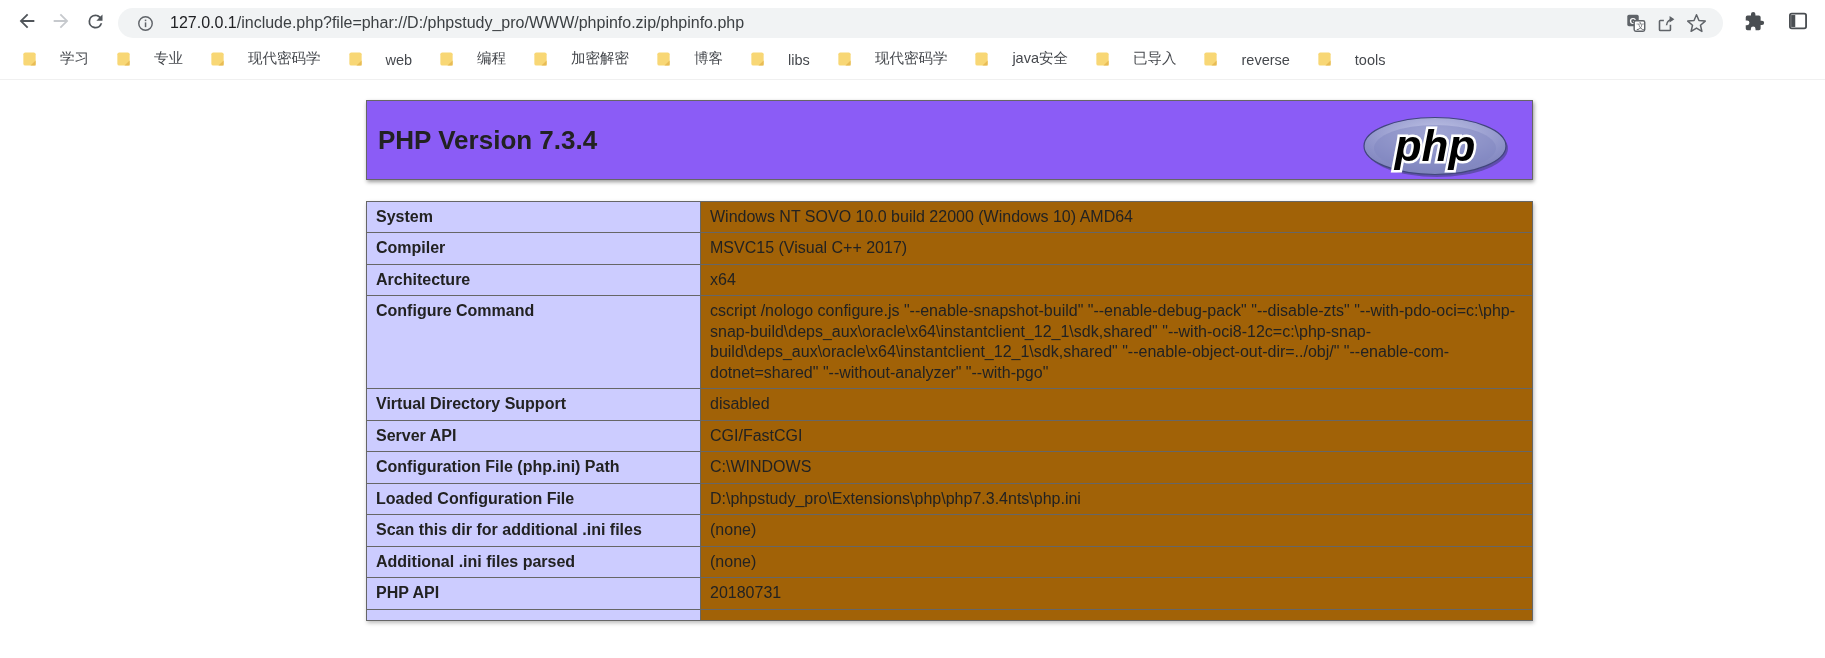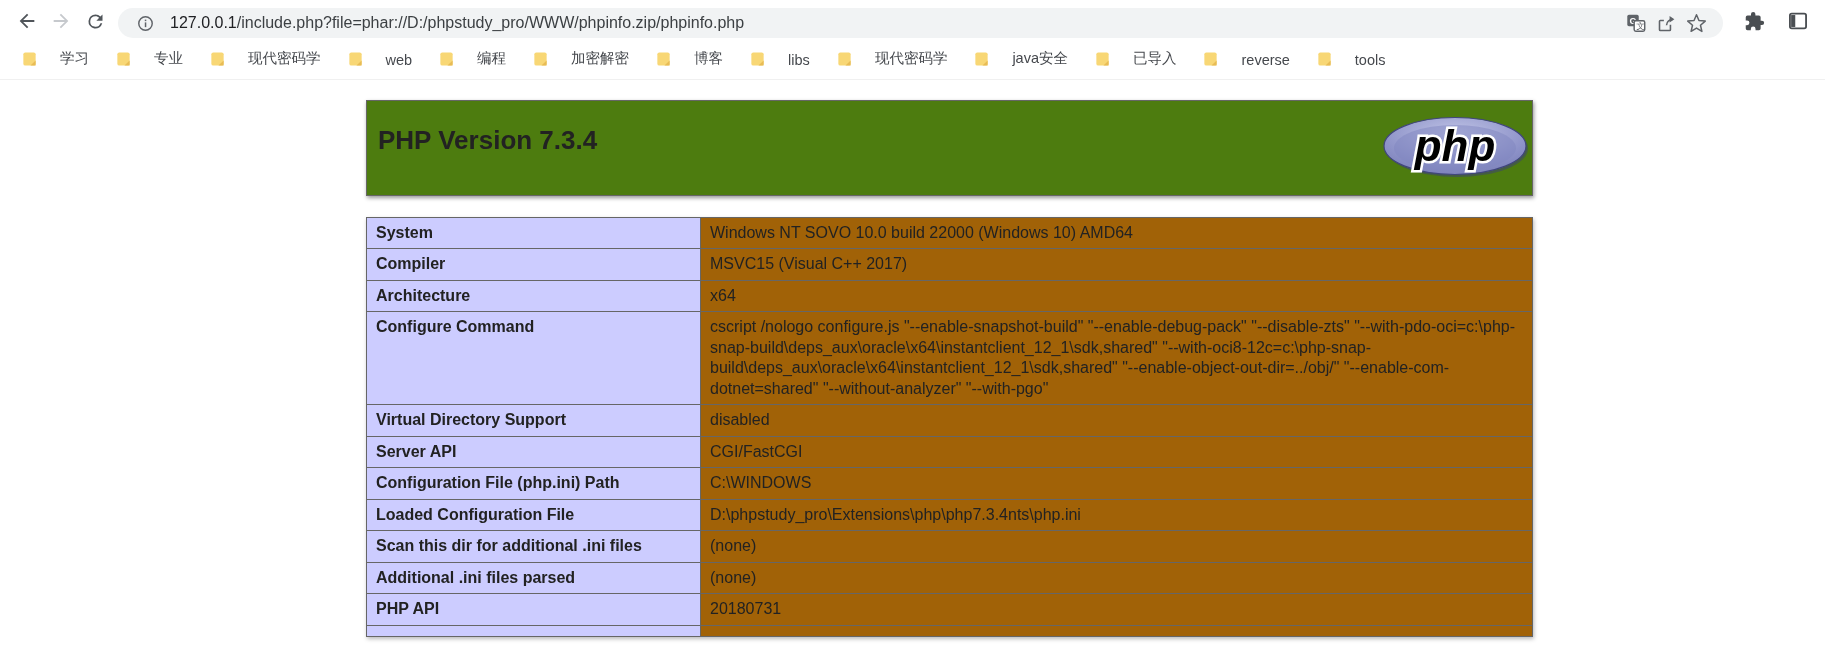--- a/index.html
+++ b/index.html
@@ -23,24 +23,24 @@
   
   .bookmarks-bar { height: 42px; display: flex; align-items: center; background: #fff; padding: 0 8px;
     border-bottom: 1px solid #f0f0f0; }
   .bookmark { display: flex; align-items: flex-end; gap: 22px; padding: 5px 13px; border-radius: 6px;
     cursor: pointer; }
   .bookmark span.bm-label { font-size: 14.5px; color: #45484d; white-space: nowrap; }
 
   
   .page { width: 1825px; height: 578px; background: #fff; color: #222; }
   .php-box { width: 1167px; margin: 20px 0 0 366px; }
-  .php-header { background: #4d7c0f; border: 1px solid #666; box-shadow: 1px 2px 4px #999;
-    height: 96px; position: relative; }
+  .php-header { background: #8b5cf6; border: 1px solid #666; box-shadow: 1px 2px 4px #999;
+    height: 80px; position: relative; }
   .php-header h1 { font-size: 26px; font-weight: bold; color: #222; padding: 24px 0 0 11px; }
-  .php-logo { position: absolute; top: 14px; right: 2px; }
+  .php-logo { position: absolute; top: 14px; right: 22px; }
 
   table.info { border-collapse: collapse; width: 1167px; margin-top: 21px; box-shadow: 1px 2px 4px #bbb;
     font-size: 16px; color: #222; table-layout: fixed; }
   table.info td { border: 1px solid #666; padding: 5px 9px; vertical-align: baseline;
     line-height: 1.28; word-wrap: break-word; }
   td.e { background: #ccccff; font-weight: bold; width: 334px; }
   td.v { background: #a16207; }
 </style>
 </head>
 <body>

